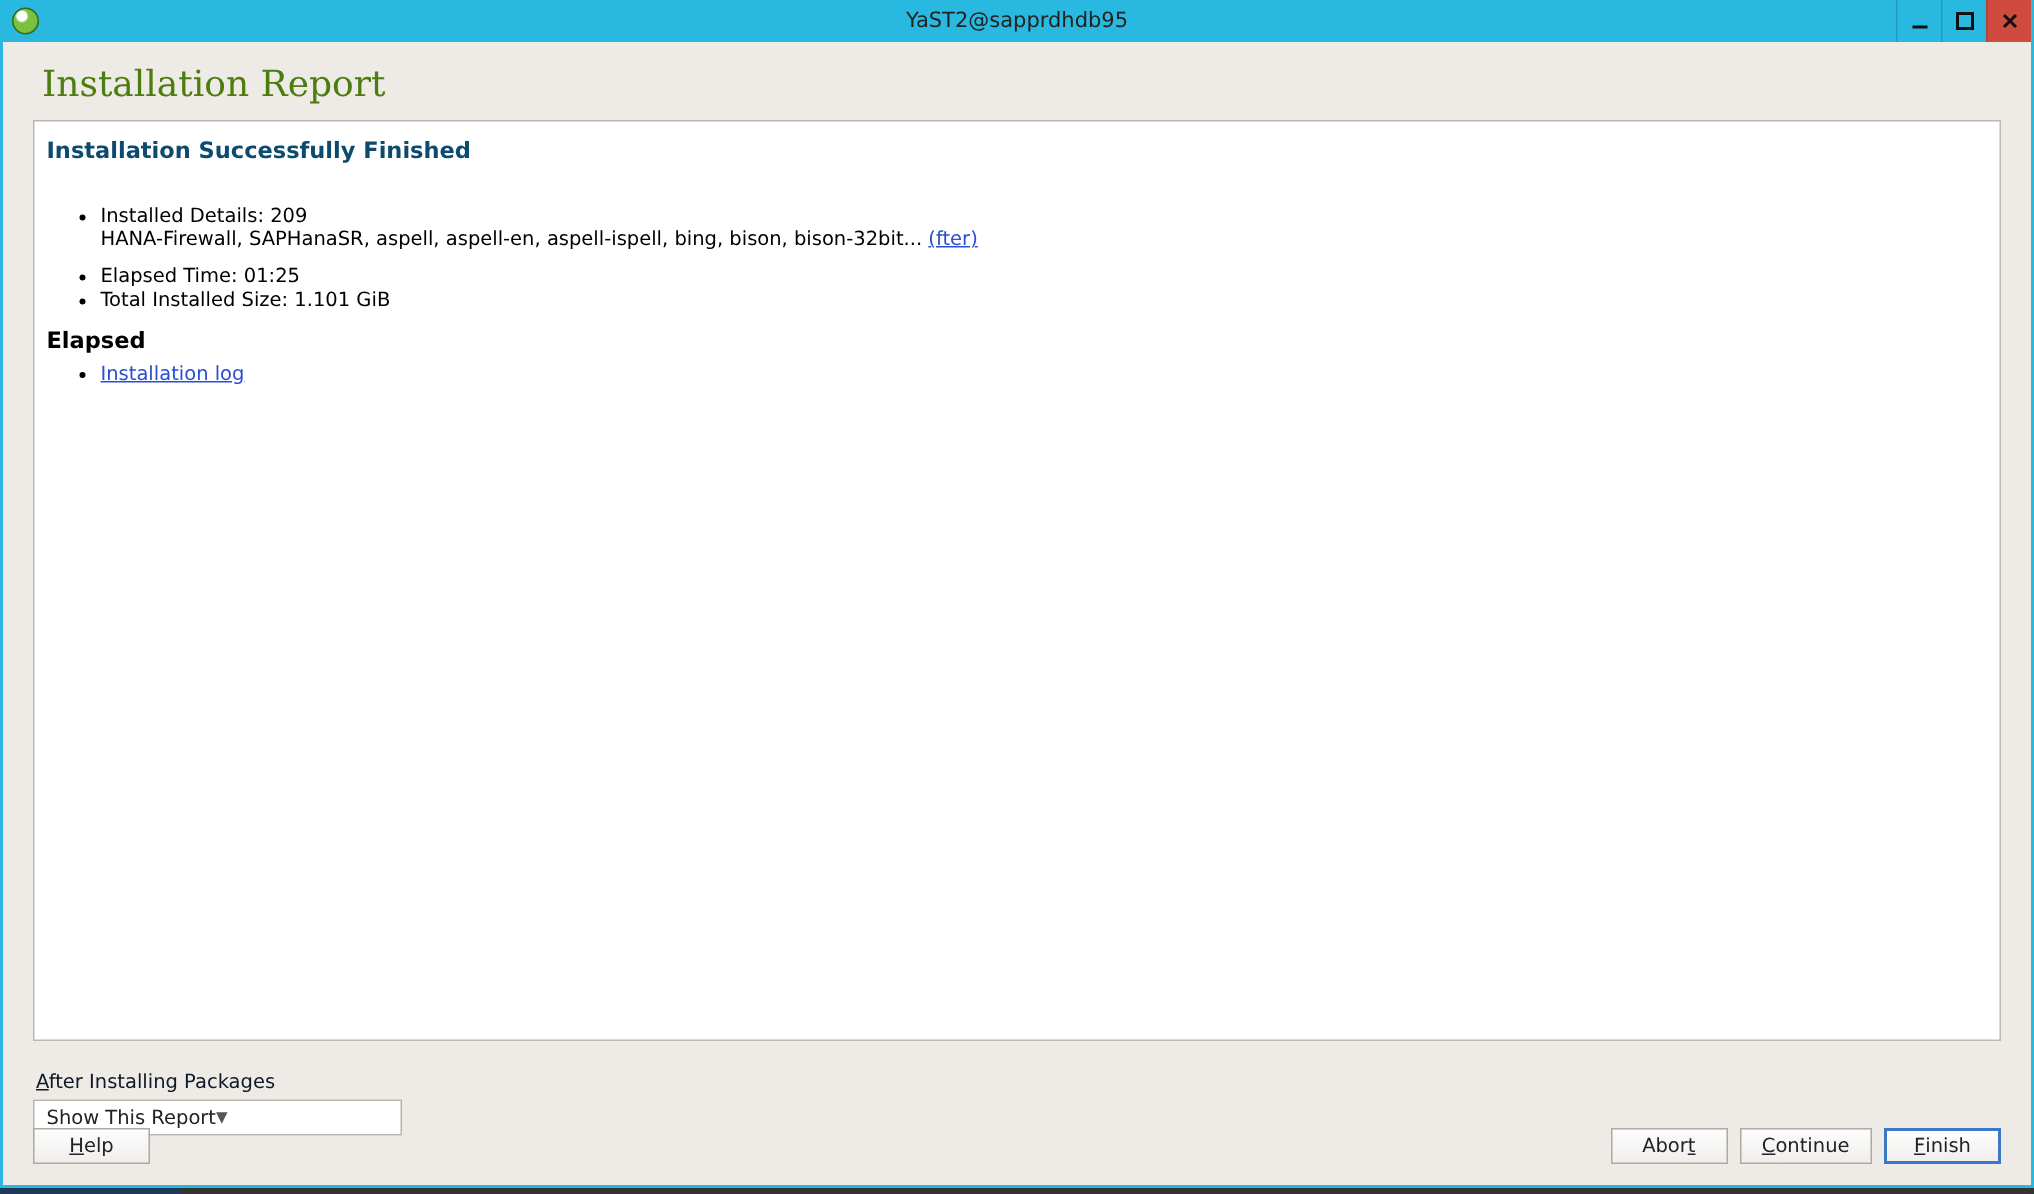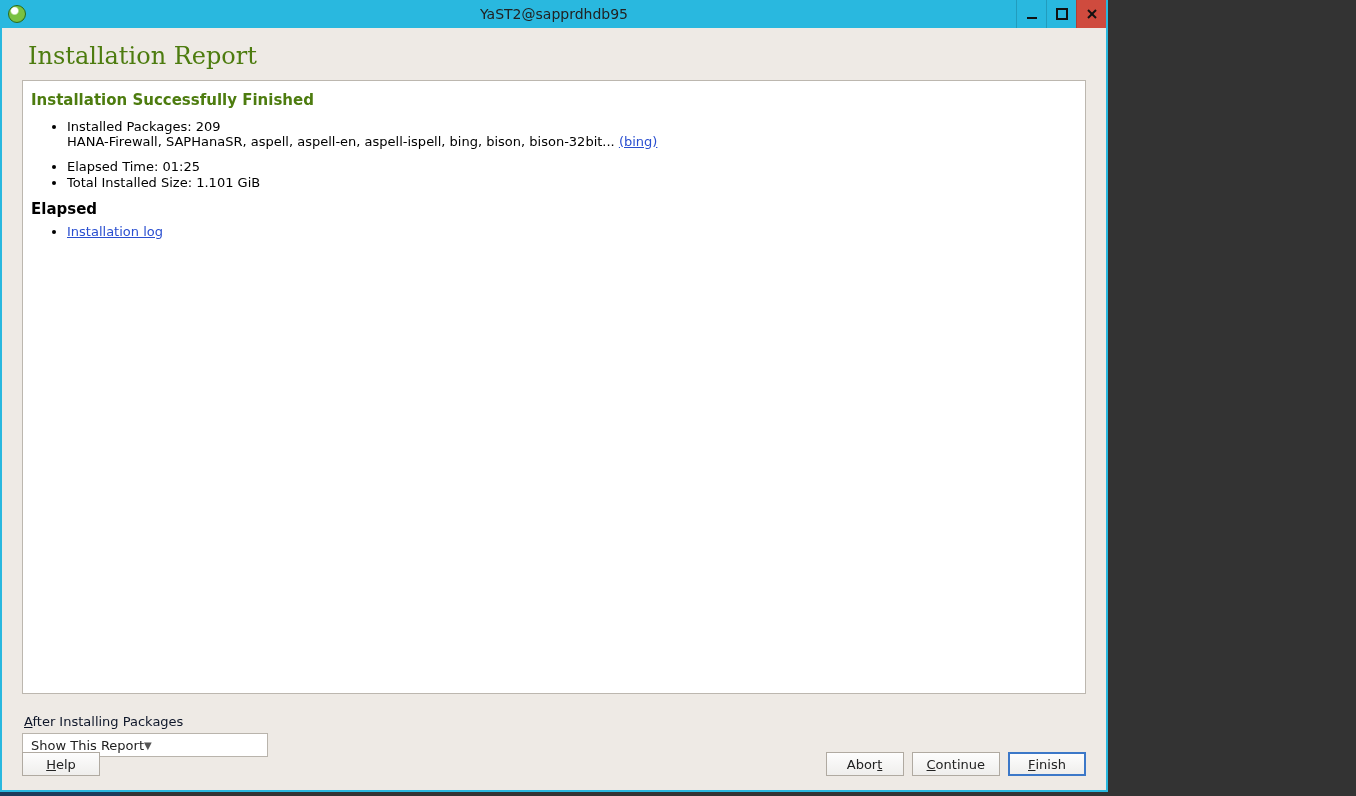--- a/index.html
+++ b/index.html
@@ -1,20 +1,20 @@
 <!DOCTYPE html>
 <html><head>
 <meta charset="utf-8">
 <style>
   * { box-sizing: border-box; }
   html, body { margin: 0; padding: 0; font-family: "DejaVu Sans", "Liberation Sans", Arial, sans-serif; font-size: 13px; }
   body { background: #333; width: 1356px; height: 796px; overflow: hidden; }
 
   .window {
-    position: absolute; left: 0; top: 0; width: 1108px; height: 792px;
+    position: absolute; left: 0; top: 0; width: 1356px; height: 792px;
     background: #eeeae5; border: 2px solid #29b8df; border-top: none;
   }
   .titlebar {
     height: 28px; background: #29b8df; display: flex; align-items: center;
     position: relative;
   }
   .titlebar .app-icon {
     width: 18px; height: 18px; margin-left: 6px; border-radius: 50%;
     background: radial-gradient(circle at 35% 30%, #fff 0 20%, #7ac142 30% 70%, #3a8a1f 100%);
     border: 1px solid #2c6b17;
@@ -37,21 +37,21 @@
   }
   .page-title {
     font-size: 24px; color: #4d7c0f; font-weight: normal; margin: 2px 0 10px 6px;
     font-family: Georgia, "DejaVu Serif", serif;
   }
   .report-box {
     border: 1px solid #bcb7af; background: #fff; padding: 6px 8px 8px 8px;
     height: 614px; overflow: auto;
   }
   .report-box h2 {
-    font-size: 15px; font-weight: bold; margin: 4px 0 10px 0; color: #4d7c0f;
+    font-size: 15px; font-weight: bold; margin: 4px 0 28px 0; color: #0c4a6e;
   }
   .report-box h3 {
     font-size: 15px; font-weight: bold; margin: 10px 0 6px 0; color: #000;
   }
   .report-box ul { margin: 4px 0 10px 36px; padding: 0; }
   .report-box li { margin: 0 0 1px 0; }
   .more-link, .log-link { color: #2a4fd0; text-decoration: underline; cursor: default; }
 
   .after-label { margin: 20px 0 4px 2px; color: #0f172a; }
   .after-label .ul { text-decoration: underline; }
@@ -108,22 +108,22 @@
   </div>
 
   <div class="content">
     <div class="page-title">Installation Report</div>
 
     <div class="report-box">
       <h2>Installation Successfully Finished</h2>
 
       <ul>
         <li>
-          <span>Installed Packages: </span><span>209</span><br>
-          <span>HANA-Firewall, SAPHanaSR, aspell, aspell-en, aspell-ispell, bing, bison, bison-32bit... </span><span class="more-link">(bing)</span>
+          <span>Installed Details: </span><span>209</span><br>
+          <span>HANA-Firewall, SAPHanaSR, aspell, aspell-en, aspell-ispell, bing, bison, bison-32bit... </span><span class="more-link">(fter)</span>
         </li>
       </ul>
 
       <ul>
         <li>
           <span>Elapsed Time: </span><span>01:25</span>
         </li>
         <li>
           <span>Total Installed Size: </span><span>1.101 GiB</span>
         </li>

